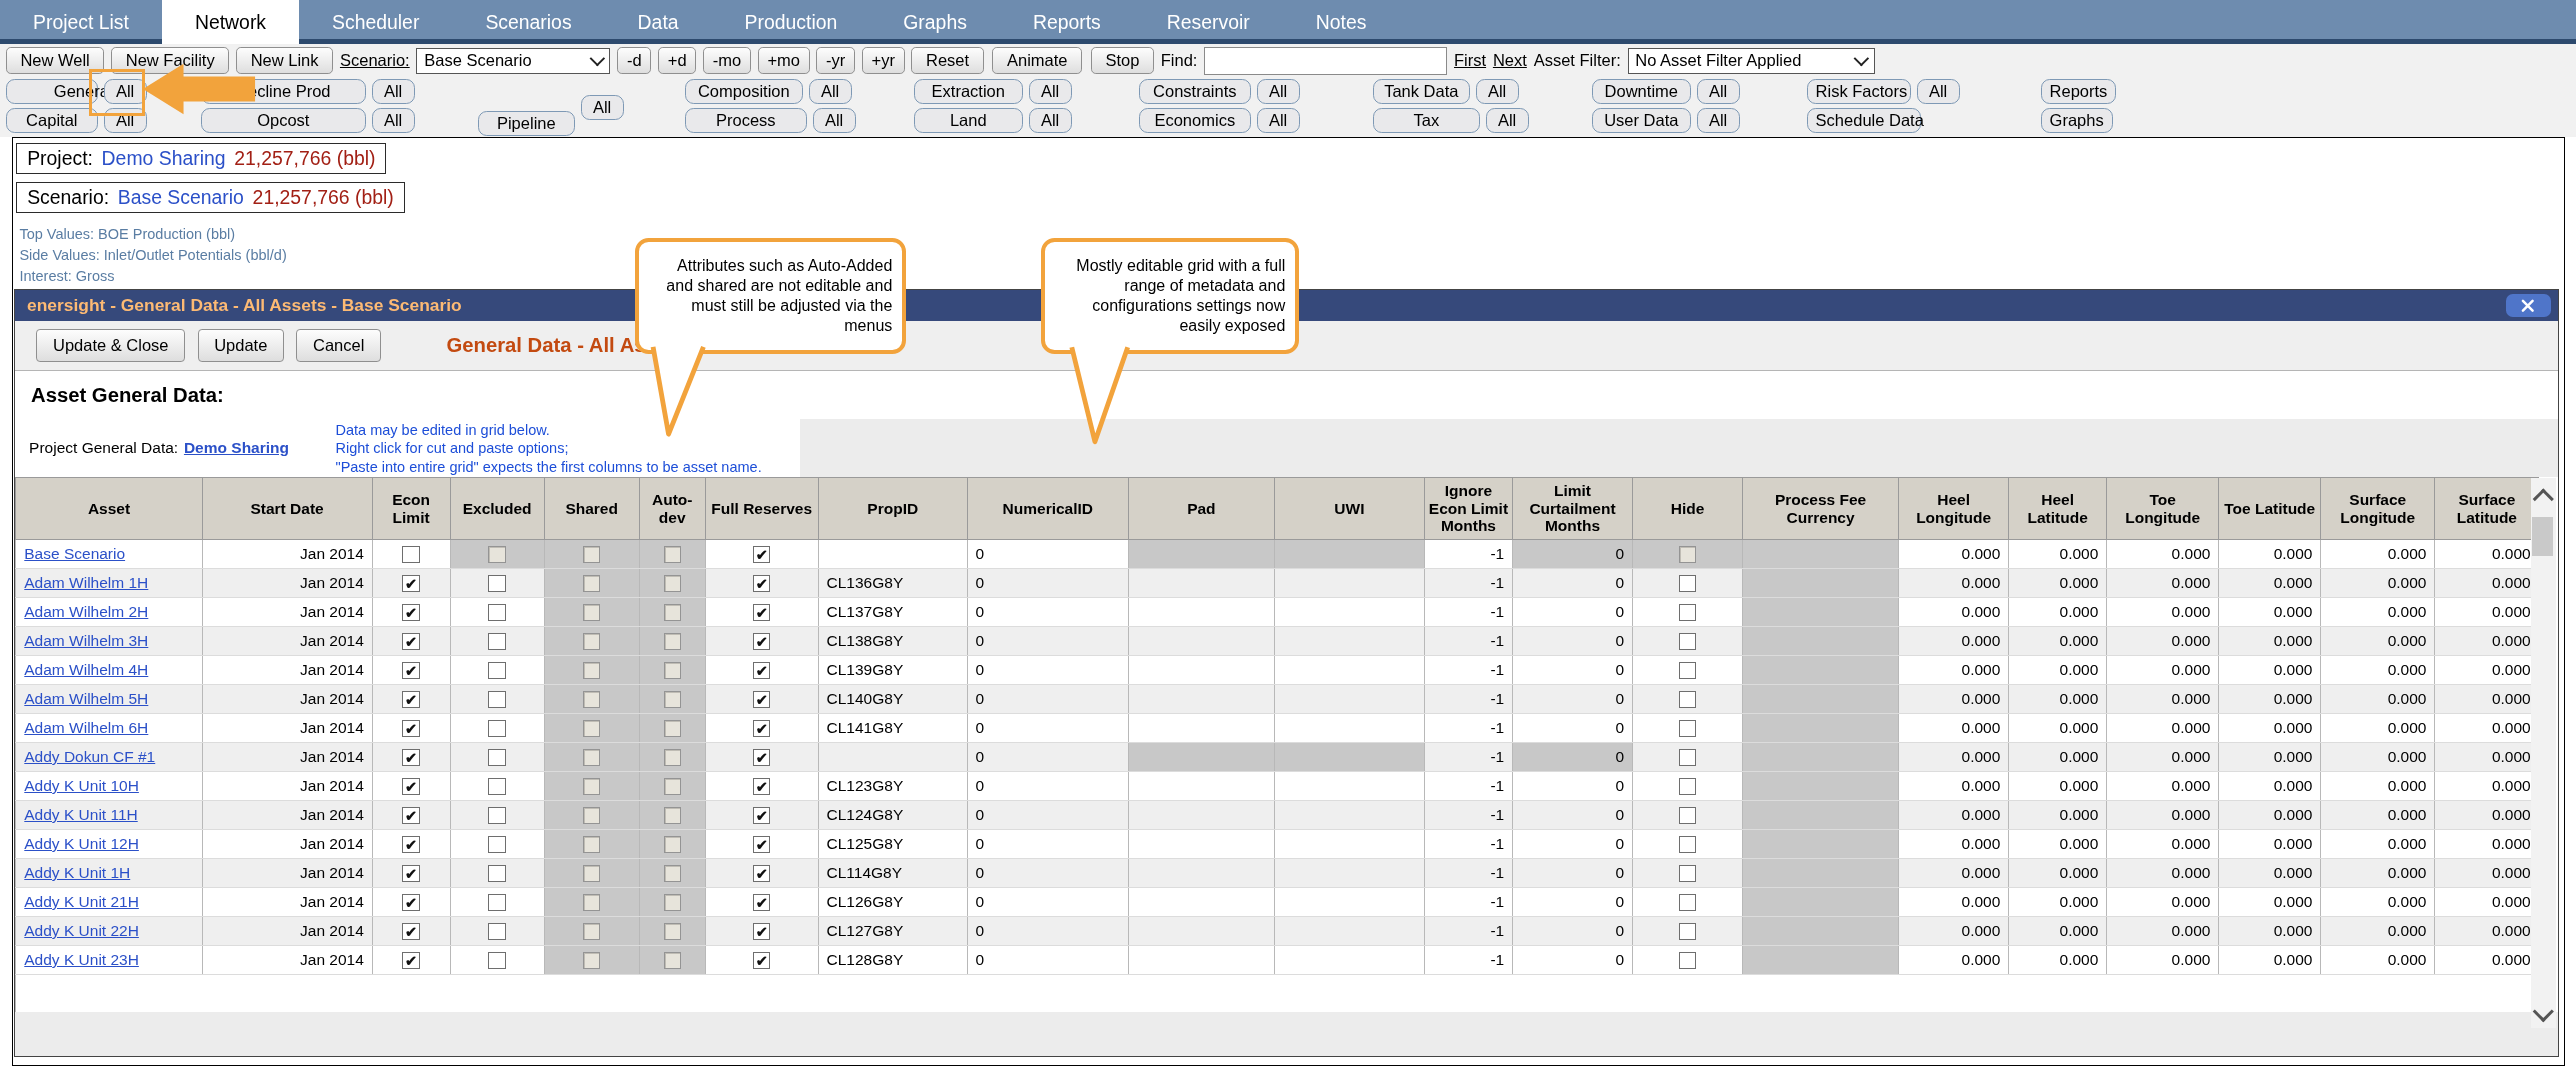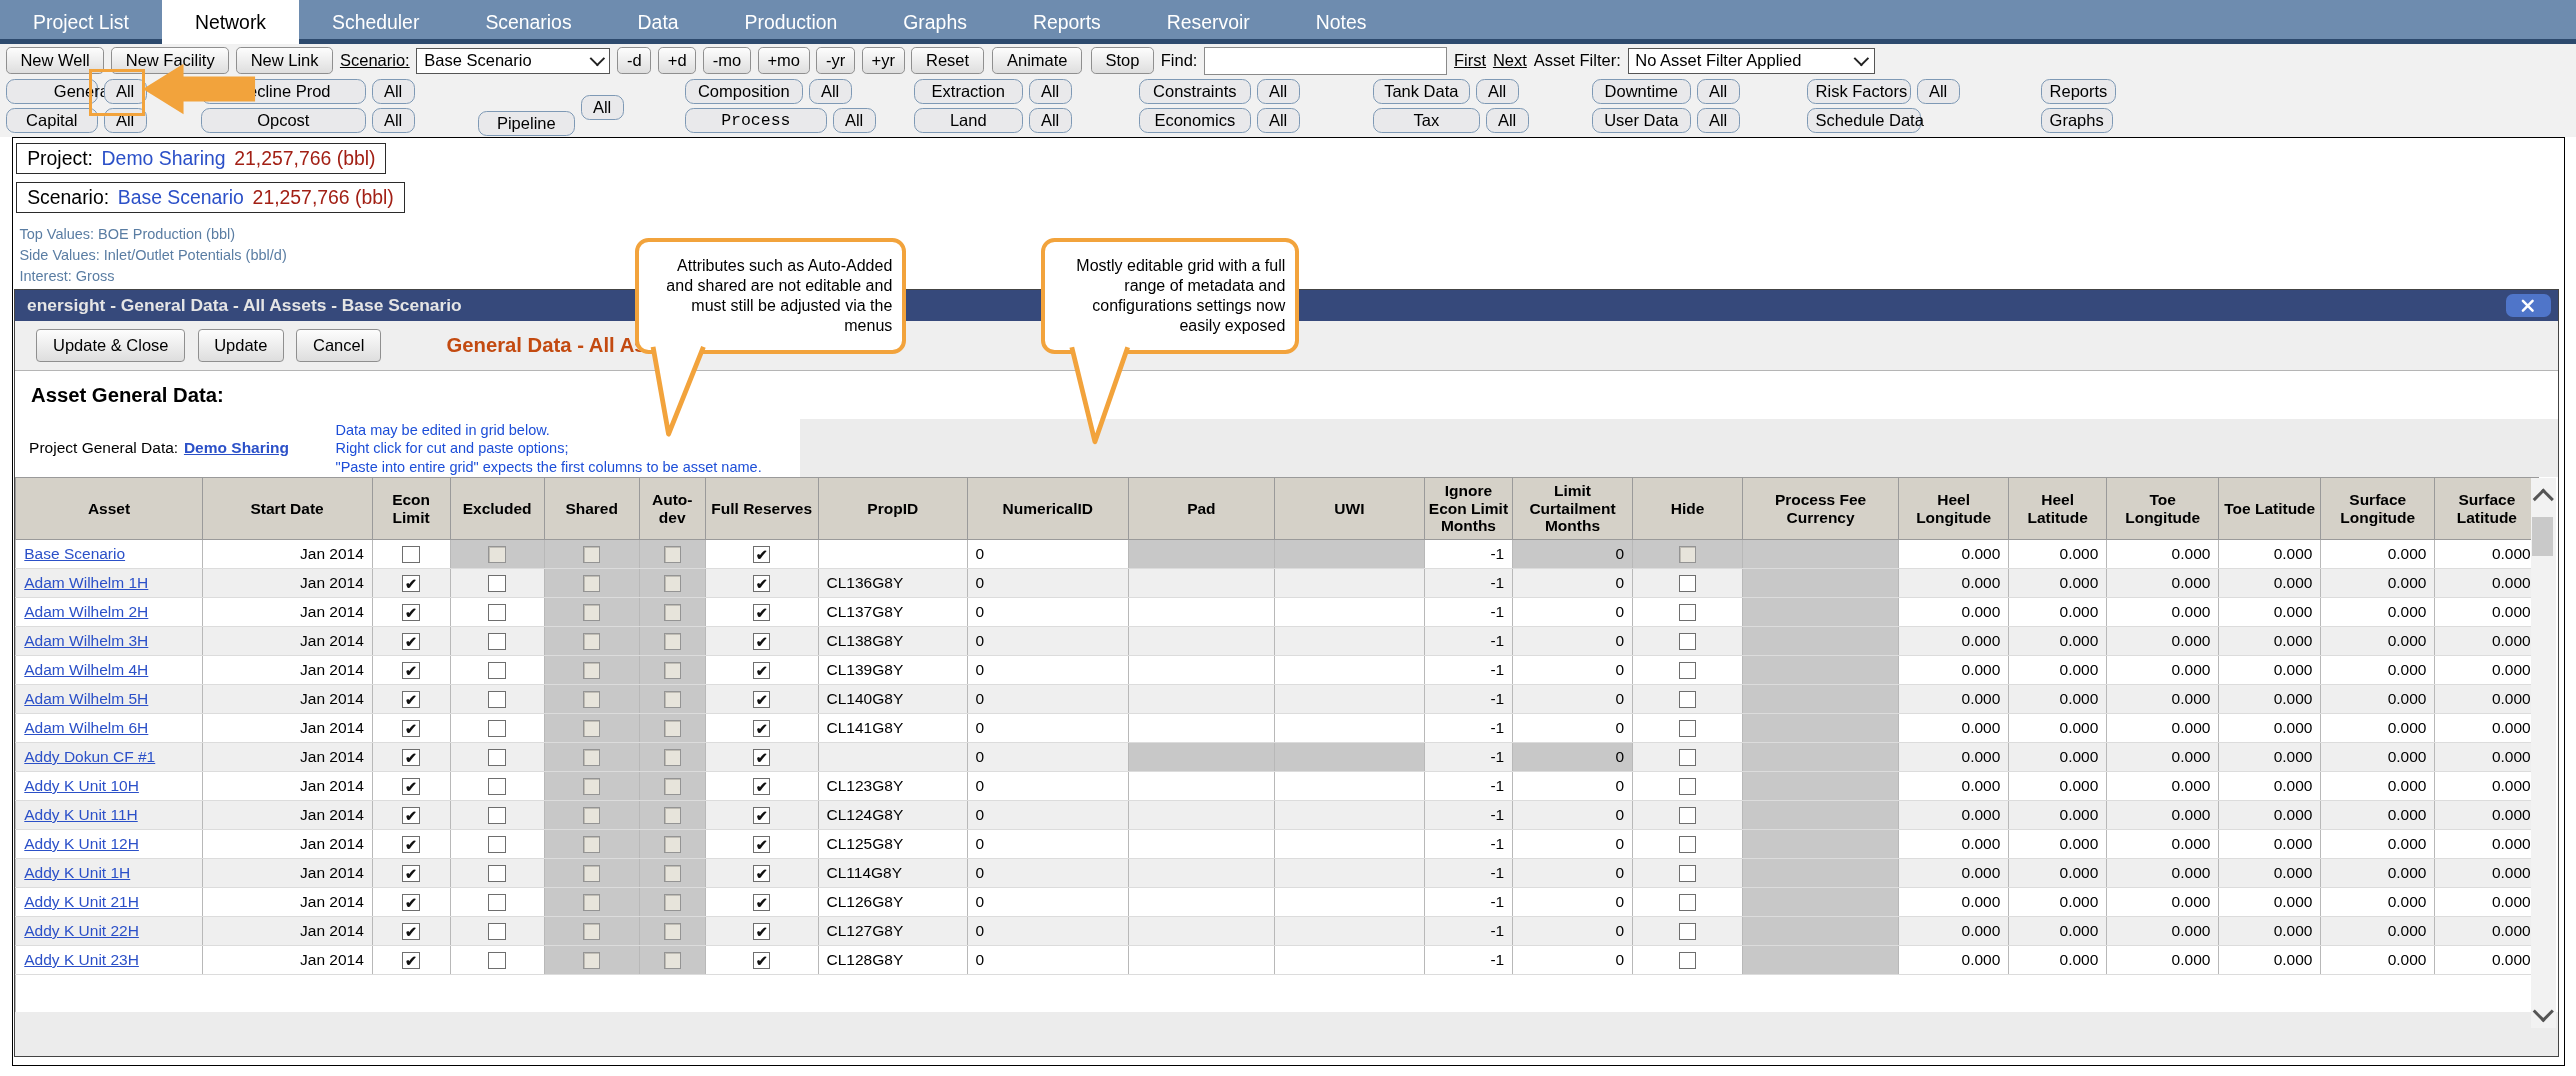--- a/index.html
+++ b/index.html
@@ -35,21 +35,21 @@
   
   .canvas{position:absolute;left:11.6px;top:137px;width:2553px;height:929px;border:1.9px solid #000;background:#fff;box-sizing:border-box;}
   .projbox{position:absolute;left:3.9px;border:1.9px solid #2b2b2b;background:#fff;display:inline-flex;align-items:center;gap:8.7px;padding:2.9px 9.7px;white-space:nowrap;}
   .projbox .k{font-size:19.4px;color:#000;}
   .projbox .n{font-size:19.4px;color:#2B50C8;}
   .projbox .v{font-size:19.4px;color:#A22015;}
   .legend{position:absolute;left:6.8px;top:86px;font-size:14.5px;color:#5a7da3;line-height:21px;}
 
   
   .dialog{position:absolute;left:1.9px;top:151px;width:2545px;height:768px;border:1px solid #444;background:#ececec;box-sizing:border-box;}
-  .titlebar{height:31px;background:#36497B;color:#e5e5e5;display:flex;align-items:center;justify-content:space-between;padding:0 7.8px 0 11.6px;box-sizing:border-box;}
+  .titlebar{height:31px;background:#36497B;color:#fdba74;display:flex;align-items:center;justify-content:space-between;padding:0 7.8px 0 11.6px;box-sizing:border-box;}
   .titlebar .t{font-size:17.4px;font-weight:bold;}
   .xbtn{width:45px;height:23px;background:#4f75c9;border-radius:6.8px;display:flex;align-items:center;justify-content:center;}
   .btnrow{height:50px;background:#efefef;border-bottom:1px solid #b5b5b5;display:flex;align-items:center;gap:12.6px;padding-left:21px;box-sizing:border-box;}
   .btnrow .btn{padding:5.8px 15.5px;border-radius:3.9px;}
   .dheading{font-size:20.3px;font-weight:bold;color:#C34A10;margin-left:53px;}
   .sectionrow{height:48px;background:#fff;display:flex;align-items:center;padding-left:15.5px;box-sizing:border-box;}
   .sectiontitle{font-size:20.3px;font-weight:bold;color:#000;}
   .pgdrow{height:58px;background:#ececec;position:relative;}
   .pgdwhite{position:absolute;left:0;top:0;width:785px;height:58px;background:#fff;display:flex;align-items:center;}
   .pgdlabel{font-size:15.5px;color:#000;padding-left:13.6px;white-space:nowrap;}
@@ -164,21 +164,21 @@
           <button class="fbtn" style="width:97px;">Price</button>
           <button class="fbtn fall">All</button>
         </div>
       </div>
       <div class="fcol">
         <div class="fpair">
           <button class="fbtn" style="width:118px;">Composition</button>
           <button class="fbtn fall">All</button>
         </div>
         <div class="fpair">
-          <button class="fbtn" style="width:142px;font-family:Liberation Mono, monospace;">Process</button>
+          <button class="fbtn" style="width:122px;">Process</button>
           <button class="fbtn fall">All</button>
         </div>
       </div>
       <div class="fcol">
         <div class="fpair">
           <button class="fbtn" style="width:109px;">Extraction</button>
           <button class="fbtn fall">All</button>
         </div>
         <div class="fpair">
           <button class="fbtn" style="width:109px;">Land</button>

